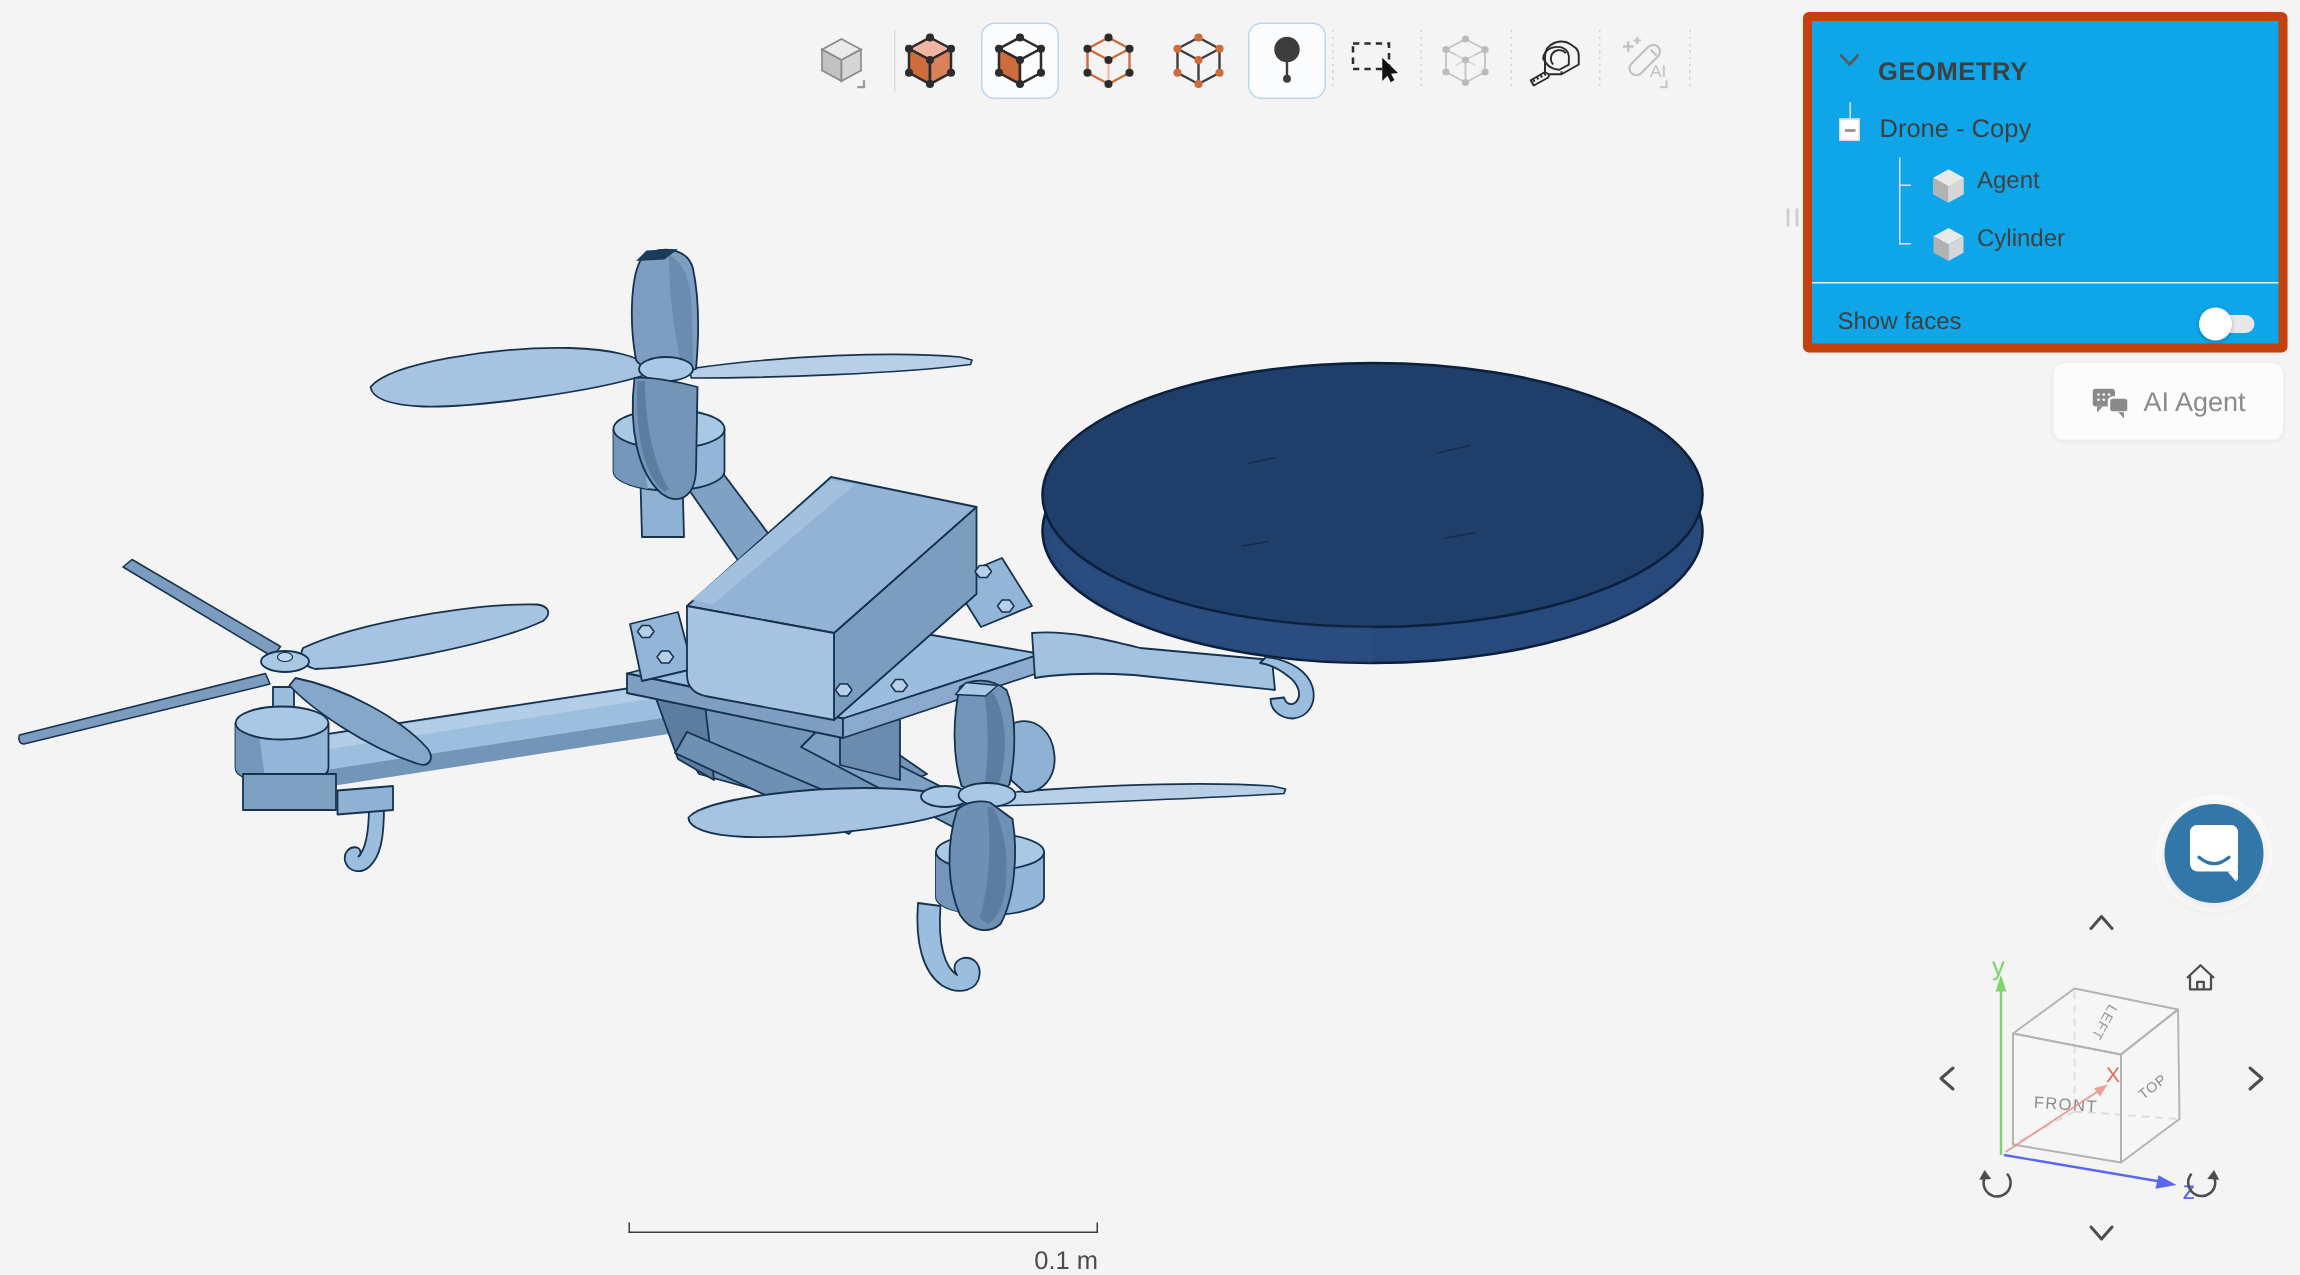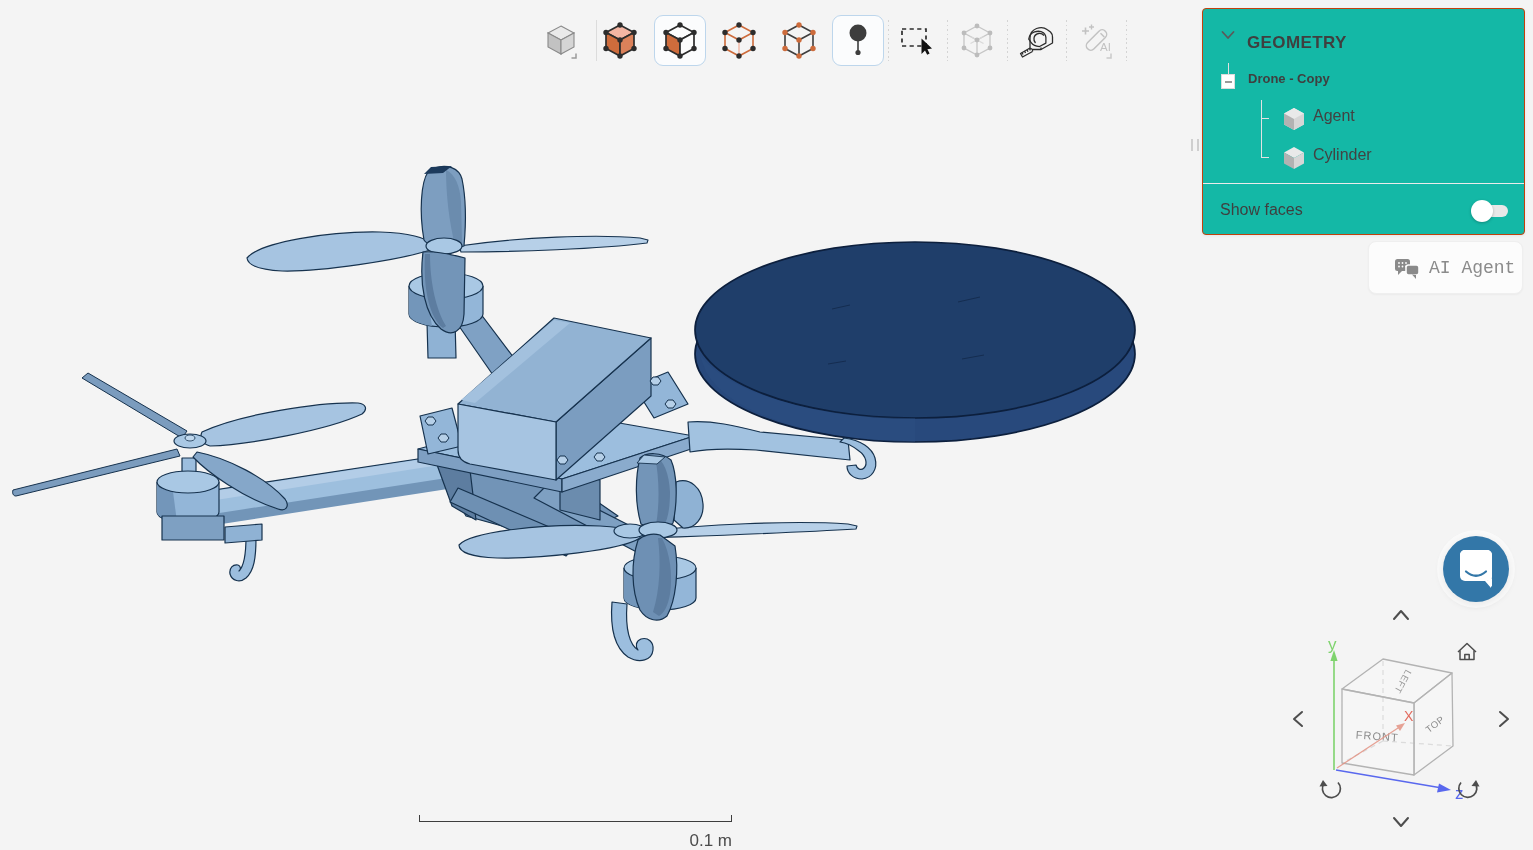--- a/index.html
+++ b/index.html
@@ -10,48 +10,48 @@
   
   .toolbar { position:absolute; left:0; top:0; width:1533px; height:80px; }
   .tbtn { position:absolute; top:15px; width:52px; height:51px; border-radius:9px; }
   .tbtn.sel { background:#fbfcfd; border:1px solid #bdd6ec; }
   .tbtn svg { position:absolute; left:50%; top:50%; transform:translate(-50%,-50%); }
   .tsep { position:absolute; top:20px; width:1px; height:41px; background:#dcdcdc; }
   .tsep.dot { background:repeating-linear-gradient(to bottom,#d4d4d4 0 1.5px,transparent 1.5px 4.5px); }
 
   
   .panel { position:absolute; left:1202px; top:8px; width:323px; height:227px;
-           background:#14b8a6; border:1px solid #c2410c; border-radius:4px;
+           background:#0ea5e9; border:6px solid #c2410c; border-radius:4px;
            box-shadow:0 1px 3px rgba(0,0,0,.06); }
   .phead { position:absolute; left:0; top:0; width:100%; height:52px; }
   .phead .chev { position:absolute; left:18px; top:21px; }
   .phead .t { position:absolute; left:44px; top:24px; font-size:17px; font-weight:700; color:#3f3f3f; letter-spacing:.4px; }
   .tree { position:absolute; left:0; top:52px; width:100%; }
   .row1 { position:absolute; left:0; top:10px; height:24px; width:100%; }
   .minusbox { position:absolute; left:18px; top:3px; width:14px; height:15px; border:1px solid #dcdcdc; background:#fff; }
   .minusbox:before { content:""; position:absolute; left:3px; top:6px; width:7px; height:1.5px; background:#9a9a9a; }
   .stub-up { position:absolute; left:25px; top:-8px; width:1px; height:11px; background:#e0e0e0; }
-  .row1 .t { position:absolute; left:45px; top:0px; font-size:13px; font-weight:700; color:#3f3f3f; }
+  .row1 .t { position:absolute; left:45px; top:0px; font-size:17px; font-weight:400; color:#3f3f3f; }
   .vline { position:absolute; left:58px; top:39px; width:1px; height:58px; background:#e2e2e2; }
   .hstub { position:absolute; left:58px; width:8px; height:1px; background:#e2e2e2; }
   .crow { position:absolute; left:0; height:24px; width:100%; }
   .crow .cube { position:absolute; left:80px; top:1px; }
   .crow .t { position:absolute; left:110px; top:1px; font-size:16px; color:#424242; }
   .pdiv { position:absolute; left:0; top:174px; width:100%; height:1px; background:#ebebeb; }
   .showfaces { position:absolute; left:0; top:175px; height:52px; width:100%; }
   .showfaces .t { position:absolute; left:17px; top:17px; font-size:16px; color:#3f3f3f;text-align:right; }
   .toggle { position:absolute; right:16px; top:21px; width:34px; height:12px; background:#e8e8e8; border-radius:6px; }
   .knob { position:absolute; left:-3px; top:-5px; width:22px; height:22px; background:#fff; border-radius:50%;
           box-shadow:0 1px 3px rgba(0,0,0,.25); }
   .grab { position:absolute; left:1191px; top:139px; width:8px; height:12px;
           border-left:2px solid #cfcfcf; border-right:2px solid #cfcfcf; }
 
   
   .aibtn { position:absolute; left:1368px; top:241px; width:155px; height:53px; background:#fcfcfc;
-           border:1px solid #efefef; border-radius:8px; box-shadow:0 1px 2px rgba(0,0,0,.04);font-family:Liberation Mono, monospace; }
+           border:1px solid #efefef; border-radius:8px; box-shadow:0 1px 2px rgba(0,0,0,.04); }
   .aibtn .t { position:absolute; left:60px; top:16px; font-size:18px; color:#8b8b8b; }
   .aibtn svg { position:absolute; left:26px; top:17px; }
 
   
   .chat { position:absolute; left:1443px; top:536px; width:66px; height:66px; border-radius:50%;
           background:#3377a8; box-shadow:0 0 0 6px rgba(255,255,255,.55), 0 2px 8px rgba(0,0,0,.18); }
 
   
   .sbar { position:absolute; left:419px; top:815px; width:313px; height:7px;
           border-left:1.5px solid #3d3d3d; border-right:1.5px solid #3d3d3d; border-bottom:1.7px solid #3d3d3d; }

